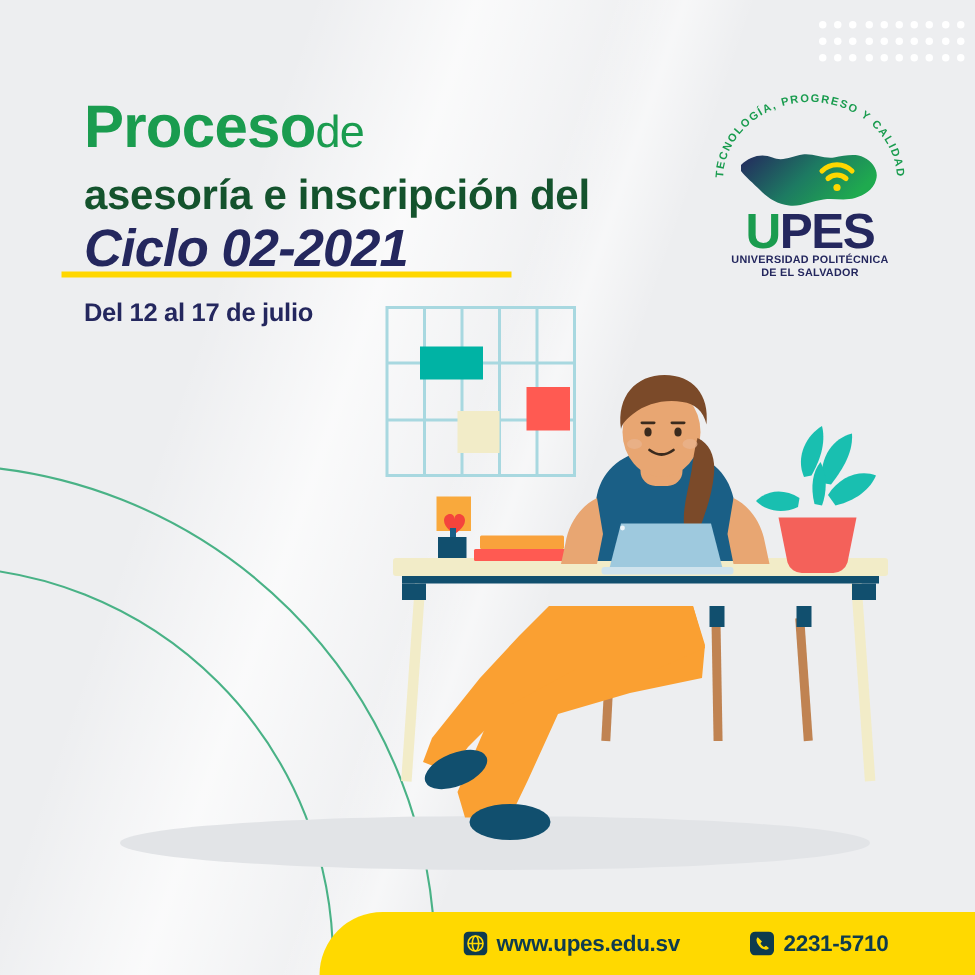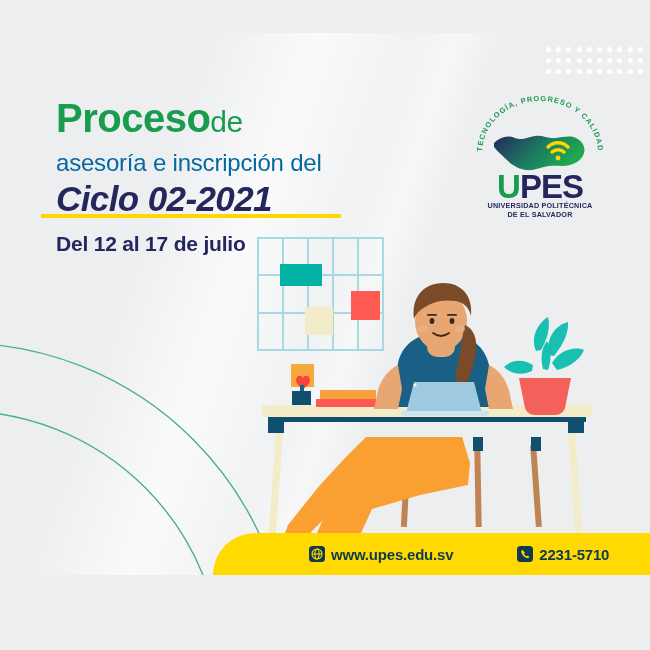--- a/index.html
+++ b/index.html
@@ -4,22 +4,22 @@
 <style>
   * { margin:0; padding:0; box-sizing:border-box; }
   html,body { width:650px; height:650px; }
   body {
     font-family:"Liberation Sans", sans-serif;
     background:#edeef0;
     overflow:hidden;
     position:relative;
   }
   #poster {
-    position:absolute; left:0; top:0; width:650px; height:542px;
-    background:#edeef0; overflow:hidden;margin-top:33px;
+    position:absolute; left:0; top:0; width:650px; height:650px;
+    background:#edeef0; overflow:hidden;
   }
 
   
   .bg-diagonal {
     position:absolute; top:-120px; left:250px;
     width:230px; height:900px;
     background:linear-gradient(90deg, rgba(255,255,255,0) 0%, rgba(255,255,255,.72) 45%, rgba(255,255,255,0) 100%);
     transform:rotate(19deg);
     transform-origin:top left;
     pointer-events:none;
@@ -38,54 +38,54 @@
     background:#ffffff;
   }
   .arcs { position:absolute; left:0; top:0; width:650px; height:650px; }
 
   
   .headline { position:absolute; left:56px; top:62px; width:420px; }
   .line1 { font-size:40px; line-height:46px; letter-spacing:-.5px; }
   .line1 .w1 { color:#1a9c4f; font-weight:bold; }
   .line1 .w2 { color:#1a9c4f; font-weight:normal; font-size:30px; }
   .line2 {
-    color:#0369a1; font-weight:normal; font-size:24px;
+    color:#14532d; font-weight:bold; font-size:28px;
     line-height:32px; letter-spacing:-.2px; margin-top:2px;
   }
   .line3 {
     color:#24275e; font-weight:bold; font-size:35px;
     line-height:42px; letter-spacing:-.6px; margin-top:-1px;font-style:italic;
   }
   .rule {
     position:absolute; left:41px; top:181px;
     width:300px; height:4px; background:#ffd700;
   }
   .dates {
     position:absolute; left:56px; top:199px;
-    color:#24275e; font-weight:bold; font-size:21px;
+    color:#24275e; font-weight:bold; font-size:17px;
     letter-spacing:-.2px;
   }
 
   
   .logo { position:absolute; left:470px; top:62px; width:140px; height:125px; }
   .logo svg { display:block; }
 
   
   .illus { position:absolute; left:0; top:0; width:650px; height:650px; }
 
   
   .footer-bar {
     position:absolute; left:213px; bottom:0;
     width:437px; height:42px;
     background:#ffd900;
     border-top-left-radius:46px;
   }
   .footer-items {
     position:absolute; left:0; top:0; width:100%; height:100%;
-    display:flex; align-items:center; padding-left:96px; gap:64px;
+    display:flex; align-items:center; padding-left:96px; gap:47px;
   }
   .fitem { display:flex; align-items:center; gap:6px; }
   .fitem .ftext {
     color:#0e3b4e; font-weight:bold; font-size:15px; letter-spacing:-.2px;
   }
   .fitem .ficon { display:block; }
 </style>
 </head>
 <body>
 

